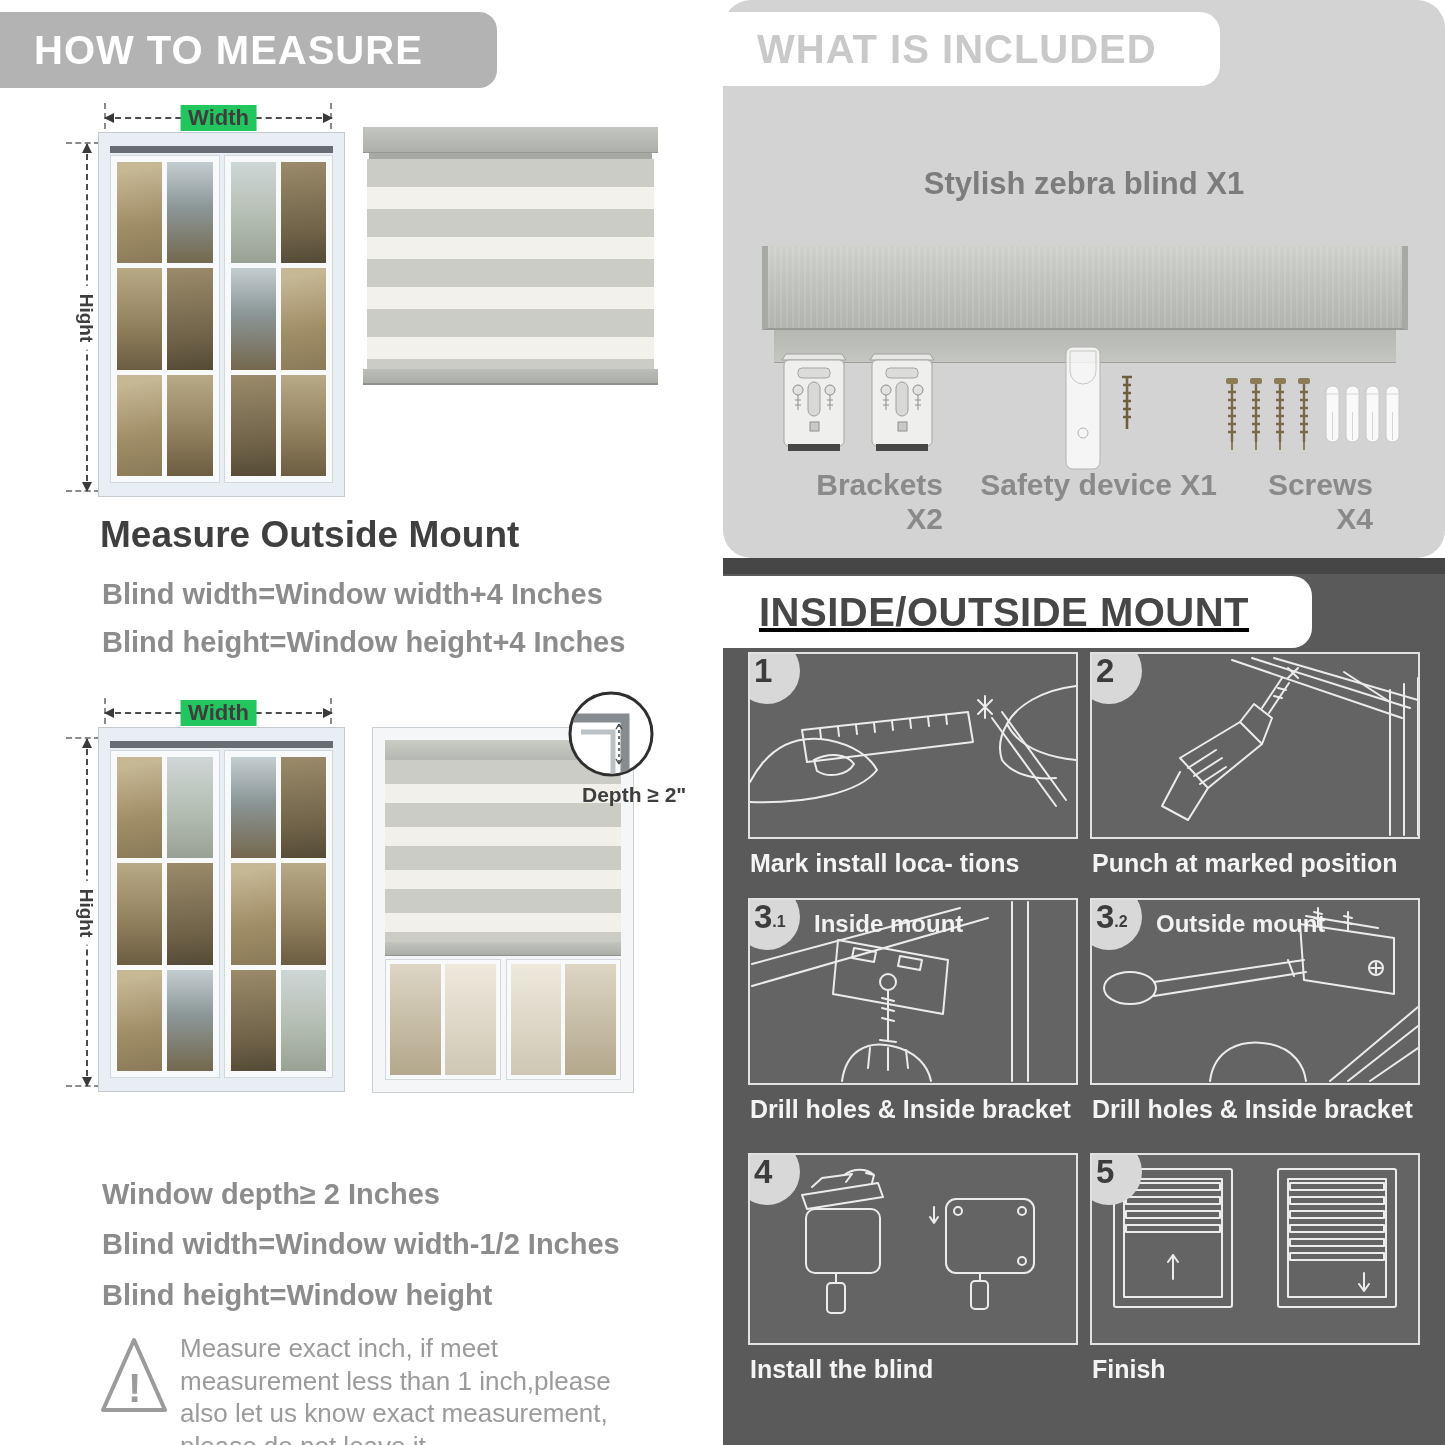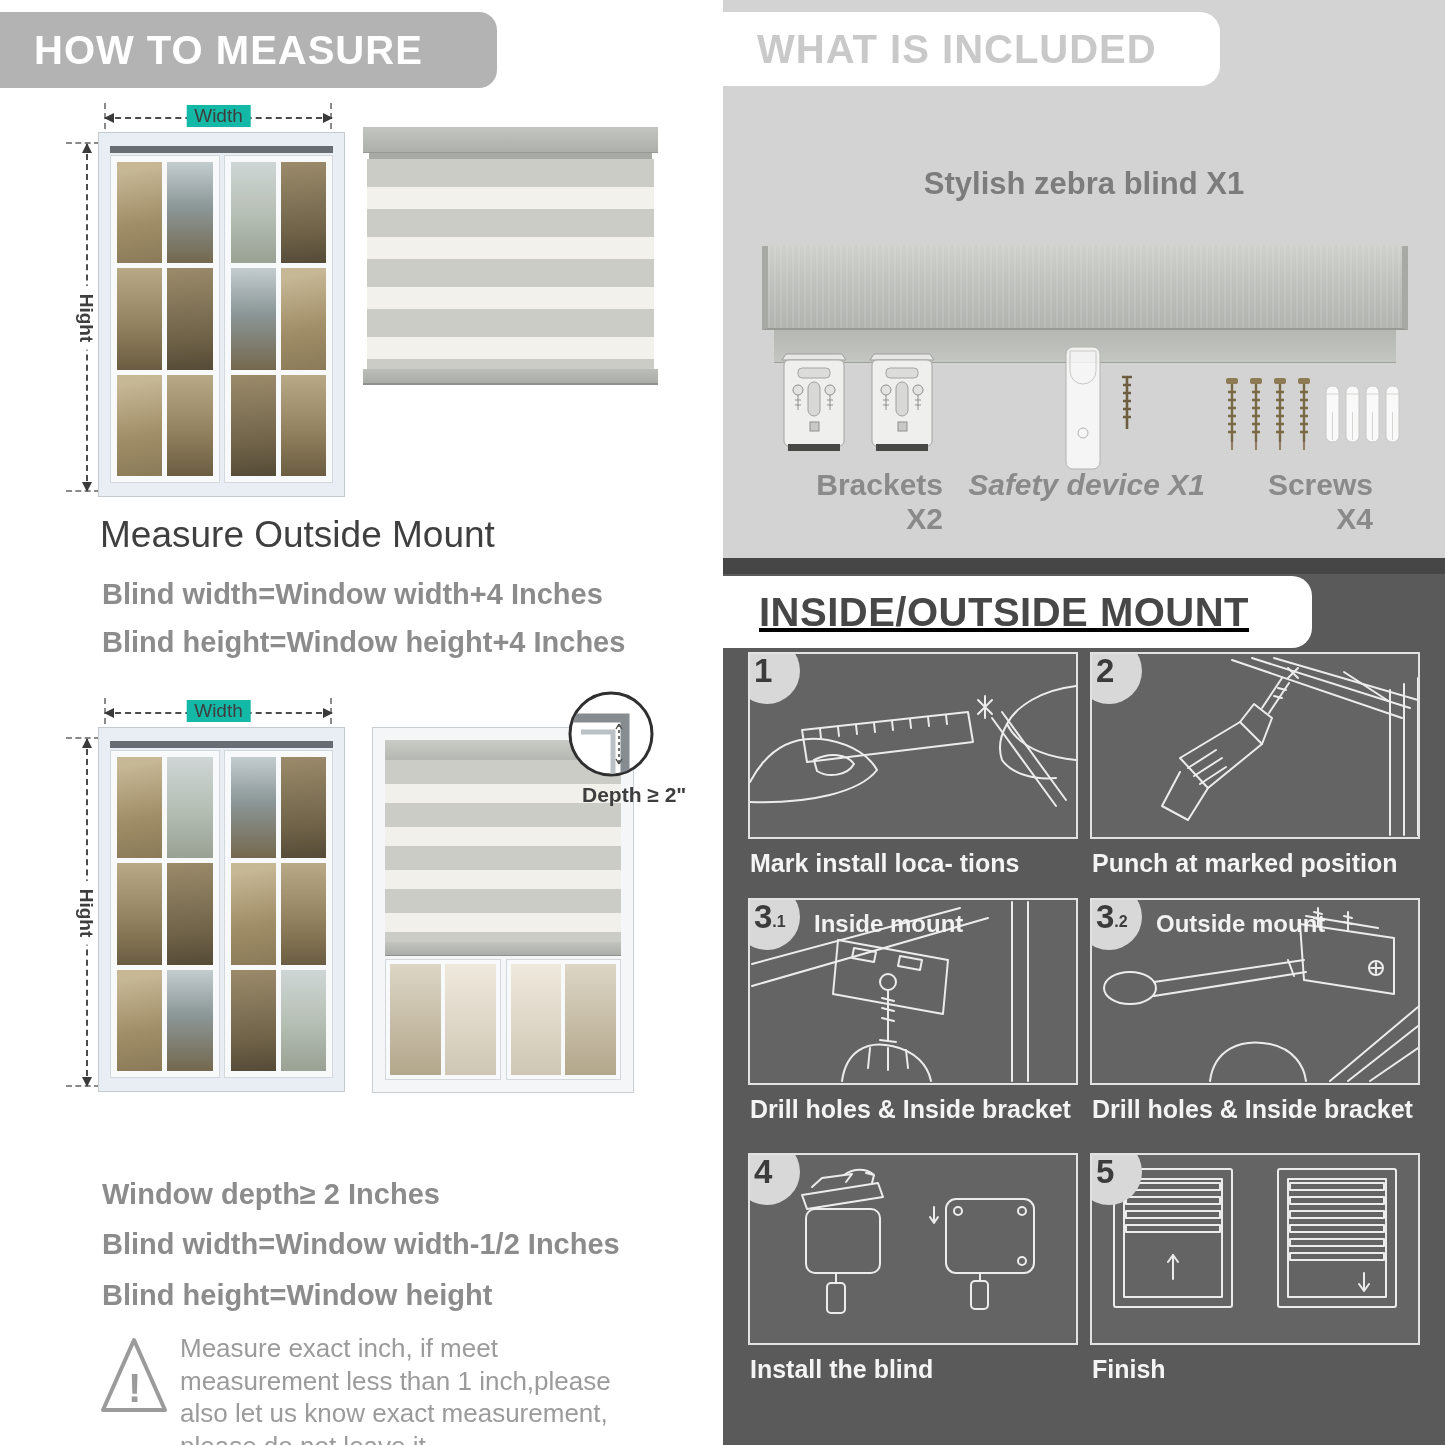--- a/index.html
+++ b/index.html
@@ -12,31 +12,31 @@
                display:flex;align-items:center;padding-left:34px;text-align:right;}
   .banner-left span{font-size:40px;font-weight:bold;color:#ffffff;letter-spacing:1px;}
   .banner-included{left:0;top:12px;width:497px;height:74px;background:#ffffff;border-radius:0 20px 20px 0;
                display:flex;align-items:center;padding-left:34px;}
   .banner-included span{font-size:40px;font-weight:bold;color:#c9c9c9;letter-spacing:1px;}
   .banner-mount{left:0;top:2px;width:589px;height:72px;background:#ffffff;border-radius:0 20px 20px 0;
                display:flex;align-items:center;padding-left:36px;text-decoration:underline;}
   .banner-mount span{font-size:40px;font-weight:bold;color:#474747;letter-spacing:.5px;}
 
   
-  .sec-included{left:723px;top:0;width:722px;height:558px;background:#d3d3d3;}
+  .sec-included{left:723px;top:0;width:722px;height:558px;background:#d3d3d3;border-radius:28px;}
   .sec-divider{left:723px;top:558px;width:722px;height:16px;background:#464646;}
   .sec-mount{left:723px;top:574px;width:722px;height:871px;background:#5a5a5a;}
 
   
   .harrow{height:0;border-top:2px dashed #4b4b4b;}
   .harrow::before,.harrow::after{content:"";position:absolute;top:-6px;width:0;height:0;border-style:solid;}
   .harrow::before{left:-1px;border-width:5px 10px 5px 0;border-color:transparent #3a3a3a transparent transparent;}
   .harrow::after{right:-1px;border-width:5px 0 5px 10px;border-color:transparent transparent transparent #3a3a3a;}
-  .harrow .mlabel{position:absolute;top:-14px;left:50%;transform:translateX(-50%);background:#14b8a6;
-                  padding:0 8px;font-size:19px;font-weight:normal;color:#3e3e3e;}
+  .harrow .mlabel{position:absolute;top:-14px;left:50%;transform:translateX(-50%);background:#22c55e;
+                  padding:0 8px;font-size:22px;font-weight:bold;color:#3e3e3e;}
   .varrow{width:0;border-left:2px dashed #4b4b4b;}
   .varrow::before,.varrow::after{content:"";position:absolute;left:-6px;width:0;height:0;border-style:solid;}
   .varrow::before{top:-1px;border-width:0 5px 10px 5px;border-color:transparent transparent #3a3a3a transparent;}
   .varrow::after{bottom:-1px;border-width:10px 5px 0 5px;border-color:#3a3a3a transparent transparent transparent;}
   .varrow .mlabel{position:absolute;left:-13px;top:50%;transform:translateY(-50%);background:#ffffff;
                   padding:8px 0;font-size:19px;font-weight:bold;color:#3e3e3e;writing-mode:vertical-rl;}
   .vtick{width:0;border-left:2px dashed #8a8a8a;height:36px;}
   .htick{height:0;border-top:2px dashed #8a8a8a;width:34px;}
 
   
@@ -65,21 +65,21 @@
   .bw-cassette{height:20px;background:linear-gradient(180deg,#c9cbc5,#b5b8b2);}
   .bw-body{height:182px;background:repeating-linear-gradient(180deg,#cbccc6 0 24px,#f1f0ea 24px 43px);}
   .bw-rail{height:13px;background:linear-gradient(180deg,#c2c5bf,#abaea8);border-bottom:1px solid #8f928c;}
   .bw-panes{flex:1;display:flex;gap:5px;margin-top:3px;}
   .bw-door{flex:1;background:#f7f9fb;border:1px solid #d3d8dc;padding:4px;display:grid;
            grid-template-columns:1fr 1fr;gap:4px;box-sizing:border-box;}
   .h1{background:linear-gradient(180deg,#ddd6c6,#b3a78b);}
   .h2{background:linear-gradient(180deg,#efe9dd,#cfc7b4);}
 
   
-  .h-measure{font-size:37px;font-weight:normal;color:#3f3f3f;}
+  .h-measure{font-size:37px;font-weight:bold;color:#3f3f3f;}
   .t-line{font-size:29px;font-weight:bold;color:#8c8c8c;}
   .t-depth{font-size:21px;font-weight:bold;color:#3e3e3e;}
   .t-warning{font-size:26px;color:#9b9b9b;line-height:1.25;width:478px;}
 
   
   .t-product{font-size:31px;font-weight:bold;color:#7c7c7c;}
   .t-item{font-size:30px;font-weight:bold;color:#8a8a8a;text-align:right;}
   .headrail{left:39px;top:246px;width:646px;height:84px;
             background:linear-gradient(180deg,#ced1cc,#bfc2bd 45%,#b1b4af);
             border-left:6px solid #a6a9a4;border-right:6px solid #a6a9a4;border-bottom:2px solid #979a95;}
@@ -283,21 +283,21 @@
       <g id="an">
         <rect x="108" y="14" width="13" height="56" rx="6" fill="rgba(255,255,255,.85)" stroke="#c9c9c7"></rect>
         <path d="M114.5,40 V68 M108,22 h13" stroke="#d5d5d3" fill="none"></path>
       </g>
       <use href="#an" x="20"></use>
         <use href="#an" x="40"></use>
         <use href="#an" x="60"></use>
     </svg>
 
     <div class="abs t-item" style="left:60px;top:468px;width:160px;">Brackets X2</div>
-    <div class="abs t-item" style="left:232px;top:468px;width:250px;font-style:italic;">Safety device X1</div>
+    <div class="abs t-item" style="left:244px;top:468px;width:250px;">Safety device X1</div>
     <div class="abs t-item" style="left:500px;top:468px;width:150px;">Screws X4</div>
   </div>
 
   <div class="abs sec-divider"></div>
 
   <div class="abs sec-mount">
     <div class="abs banner-mount">
       <span>INSIDE/OUTSIDE MOUNT</span>
     </div>
 

